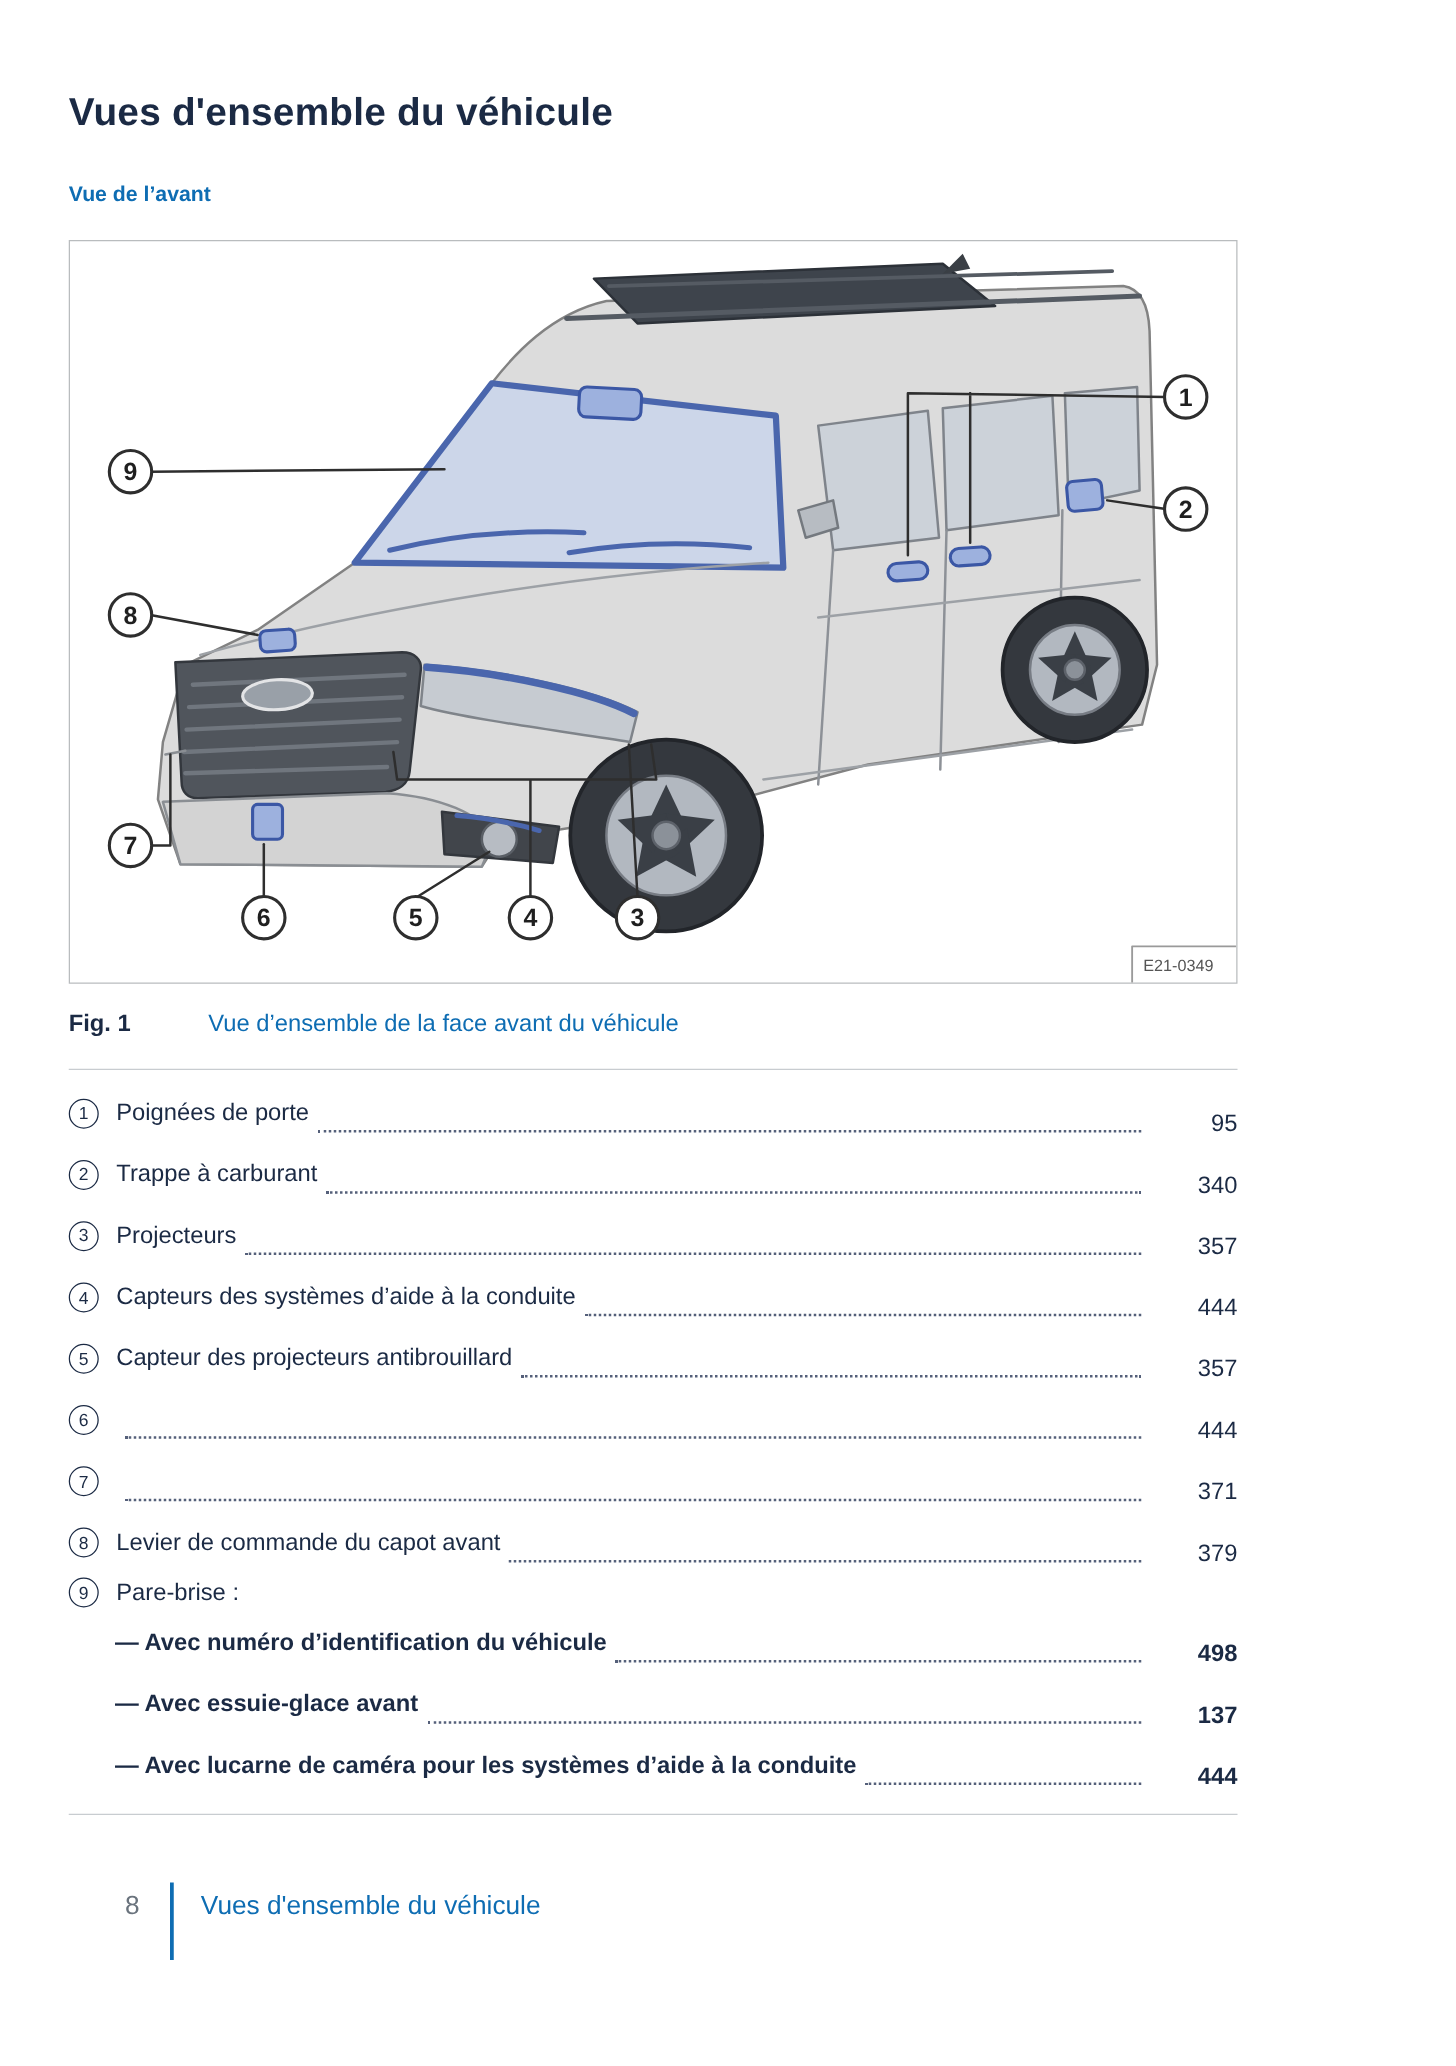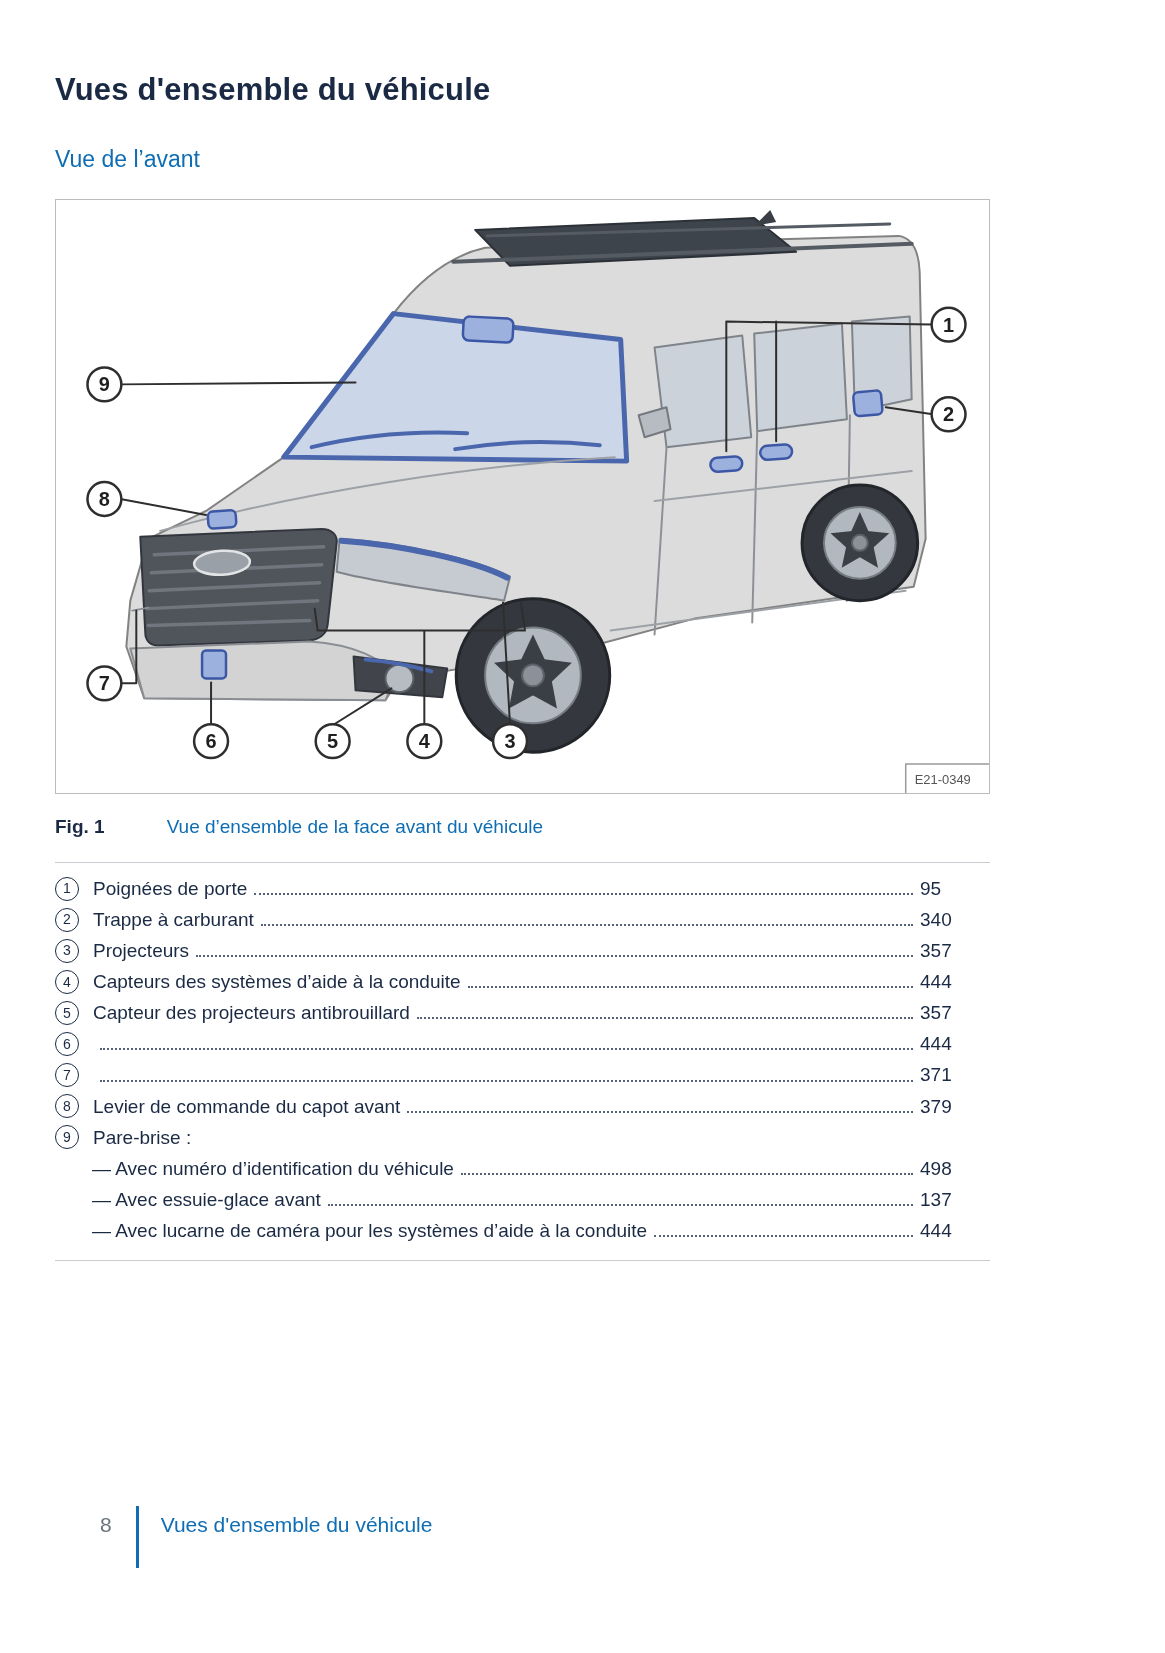--- a/index.html
+++ b/index.html
@@ -2,36 +2,36 @@
 <html><head>
 <meta charset="utf-8">
 <style>
   html,body{margin:0;padding:0;}
   body{
     width:1165px;height:1653px;background:#ffffff;position:relative;
     font-family:"Liberation Sans", sans-serif;color:#1b2a44;
   }
   .content{position:absolute;left:55px;top:0;width:935px;}
   .page-title{margin:72px 0 0 0;font-size:31px;font-weight:bold;color:#1b2a44;letter-spacing:.2px;}
-  .page-subtitle{margin:38px 0 0 0;font-size:23px;font-weight:normal;color:#0e6db3;}
+  .page-subtitle{margin:38px 0 0 0;font-size:17px;font-weight:bold;color:#0e6db3;}
   .figure-box{margin-top:26px;width:933px;height:593px;border:1px solid #b9bcbe;position:relative;background:#fff;}
   .figure-box svg{position:absolute;left:0;top:0;width:100%;height:100%;}
   .fig-caption{margin-top:22px;font-size:19px;display:flex;align-items:baseline;gap:44px;}
   .fig-caption .fig-label{font-weight:bold;color:#1b2a44;margin-right:18px;}
   .fig-caption .fig-text{color:#0e6db3;}
   .legend{margin-top:24px;border-top:1px solid #c8ccd0;border-bottom:1px solid #c8ccd0;padding:10px 0 14px 0;}
   .legend-row{display:flex;align-items:center;padding:3px 0;font-size:19px;color:#1b2a44;line-height:1.32;}
-  .legend-row.sub{padding-left:37px;}
+  .legend-row.sub{padding-left:37px;font-weight:bold;}
   .num-circle{
     flex:none;width:22px;height:22px;border:1.6px solid #1b2a44;border-radius:50%;
     display:flex;align-items:center;justify-content:center;font-size:14px;margin-right:14px;
   }
   .legend-label{white-space:nowrap;}
   .leader{flex:1 1 auto;min-width:10px;border-bottom:2px dotted #55607a;margin:0 7px 6px 7px;align-self:flex-end;}
-  .page-num{flex:none;min-width:70px;white-space:nowrap;}
+  .page-num{flex:none;min-width:70px;text-align:right;white-space:nowrap;margin-top:18px;}
   .end-marker{flex:none;color:#0e6db3;font-size:14px;margin-left:7px;position:relative;top:3px;}
   .footer{position:absolute;left:100px;top:1506px;display:flex;align-items:flex-start;}
   .footer-num{color:#6a737d;font-size:21px;padding-top:7px;}
   .footer-bar{width:3px;background:#0e6db3;height:62px;margin:0 22px 0 24px;}
   .footer-section{color:#0e6db3;font-size:21px;padding-top:7px;}
 </style>
 </head>
 <body>
 
 <div class="content">

